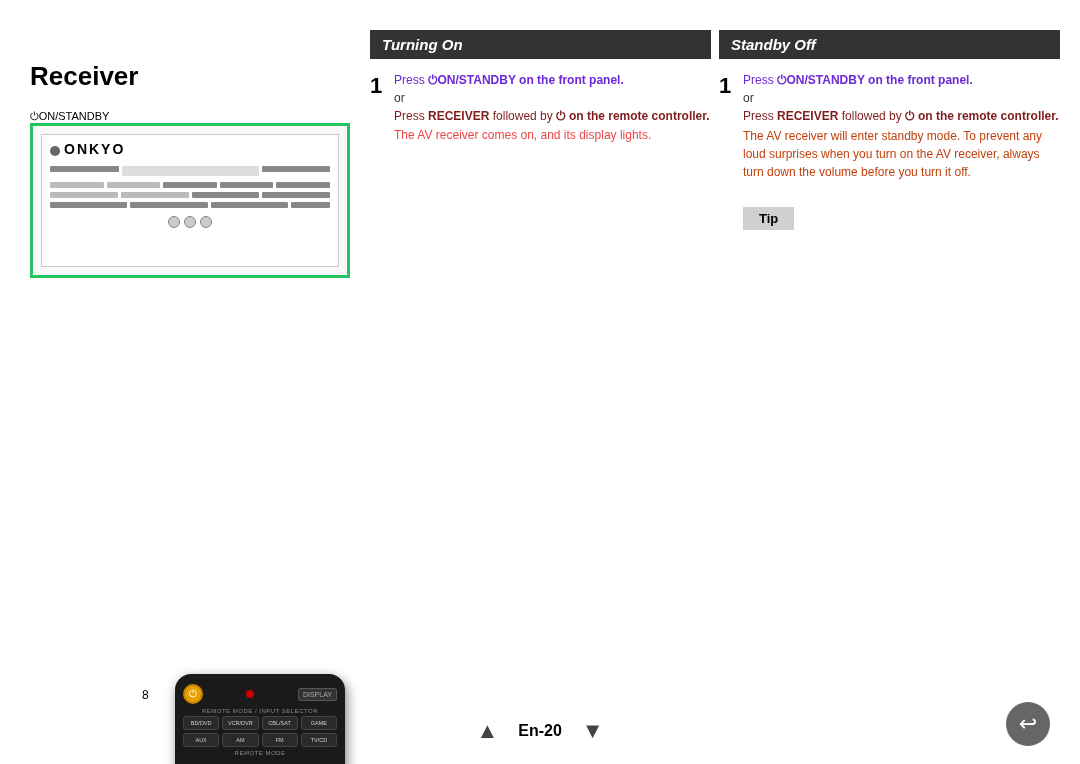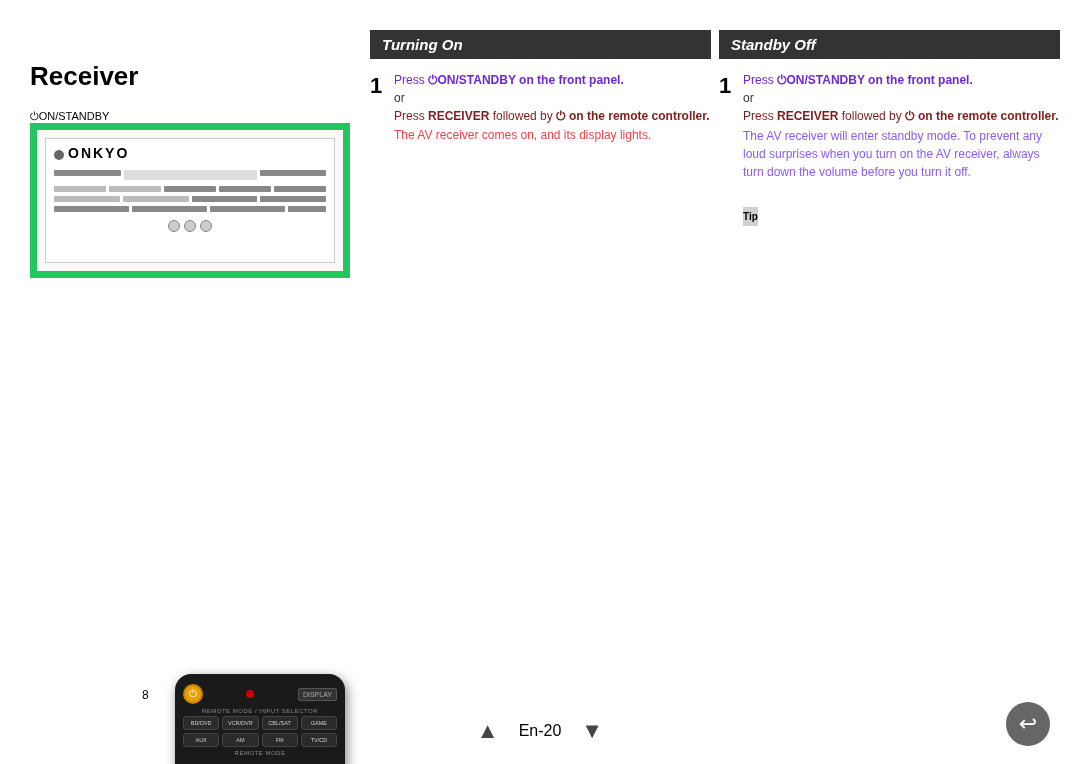--- a/index.html
+++ b/index.html
@@ -30,21 +30,21 @@
       color: #000;
     }
 
     .on-standby-label {
       font-size: 11px;
       font-weight: normal;
       color: #000;
     }
 
     .receiver-diagram {
-      border: 7px solid #22c55e;
+      border: 3px solid #22c55e;
       background: #f9f9f9;
       padding: 8px;
       margin-bottom: 16px;
       height: 155px;
       position: relative;
       overflow: hidden;
     }
 
     .receiver-diagram-inner {
       background: #fff;
@@ -245,31 +245,31 @@
     }
 
     .step-desc {
       font-size: 12px;
       color: #ef4444;
       line-height: 1.4;
     }
 
     .step-standby-desc {
       font-size: 12px;
-      color: #8b5cf6;
+      color: #c2410c;
       line-height: 1.5;
       margin-top: 4px;
     }
 
     .tip-box {
       background: #d0d0d0;
-      padding: 4px 0;
+      padding: 4px 16px;
       margin: 12px 0 6px 0;
       display: inline-block;
-      font-size: 10px;
+      font-size: 13px;
       font-weight: bold;
       color: #000;
     }
 
     .tip-content {
       font-size: 11px;
       color: #333;
       line-height: 1.5;
     }
 
@@ -294,21 +294,21 @@
       font-size: 22px;
       color: #333;
       cursor: pointer;
     }
 
     .nav-arrow.up { color: #444; }
     .nav-arrow.down { color: #444; }
 
     .page-number {
       font-size: 16px;
-      font-weight: normal;
+      font-weight: bold;
       color: #000;
     }
 
     .back-btn {
       position: absolute;
       bottom: 18px;
       right: 30px;
       width: 44px;
       height: 44px;
       cursor: pointer;

